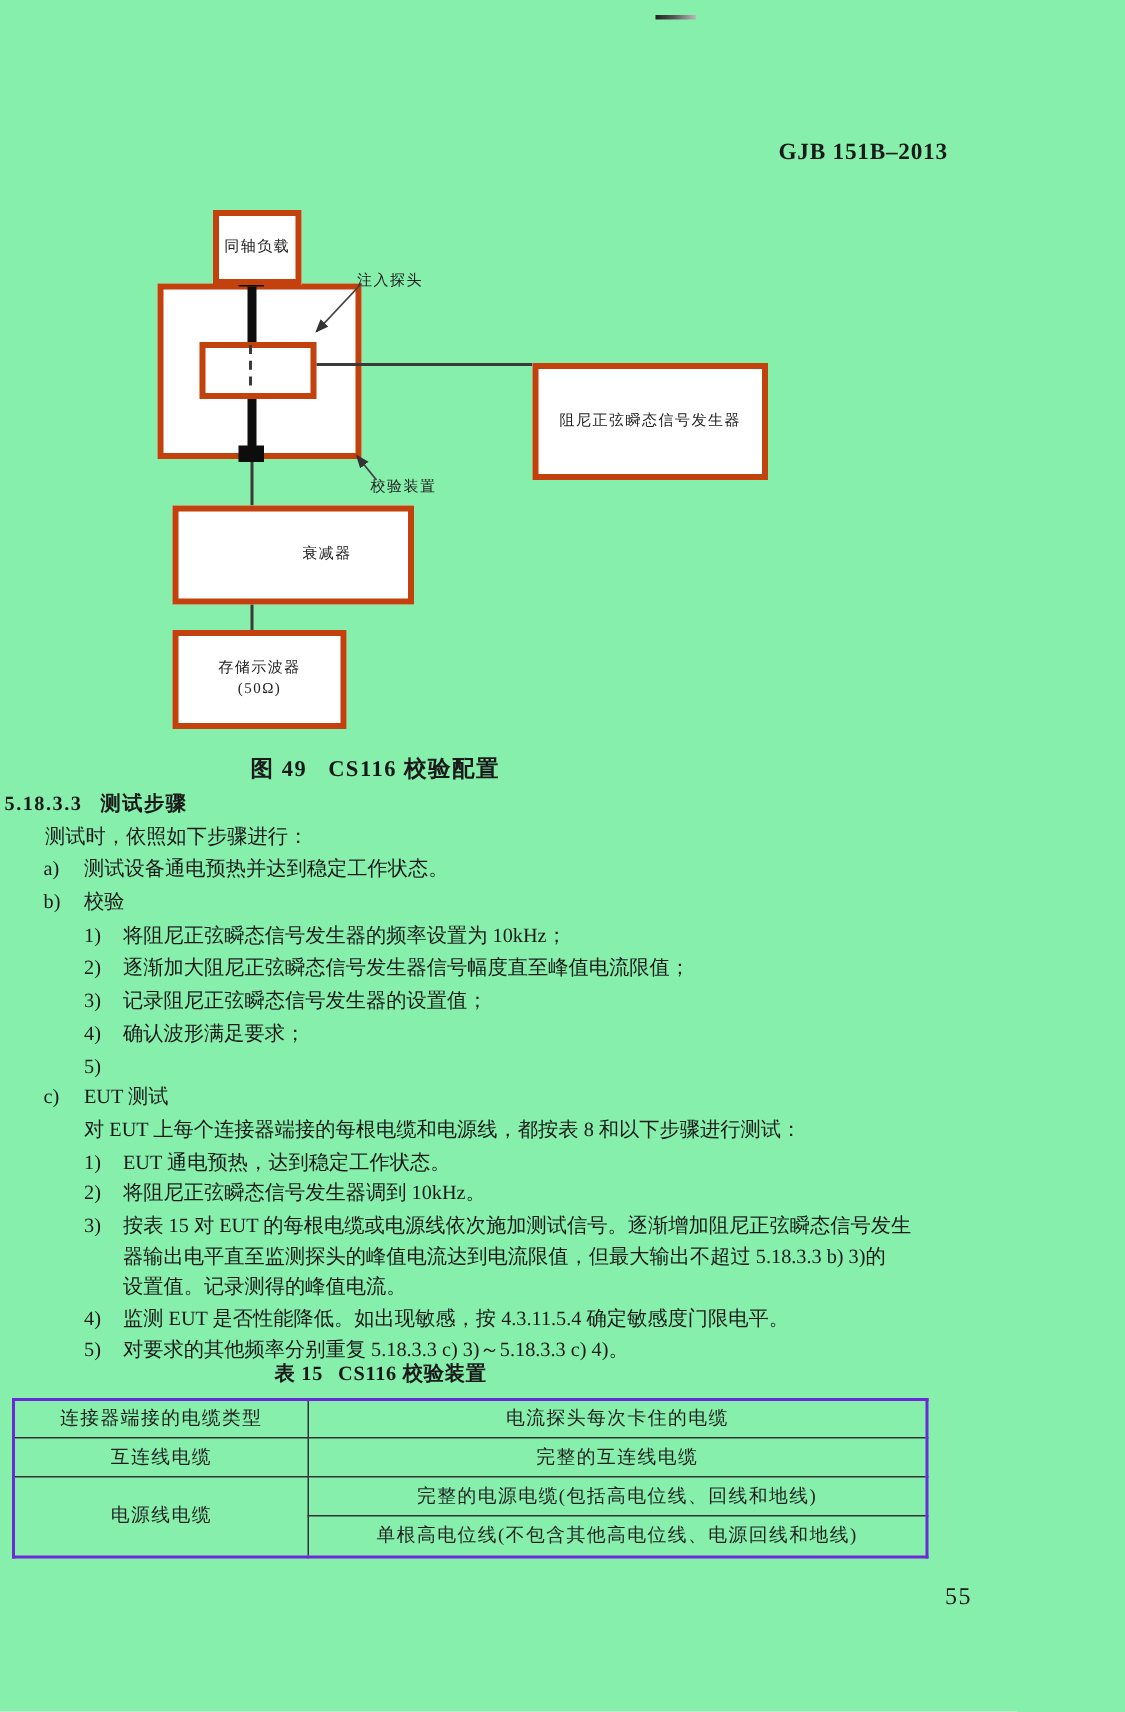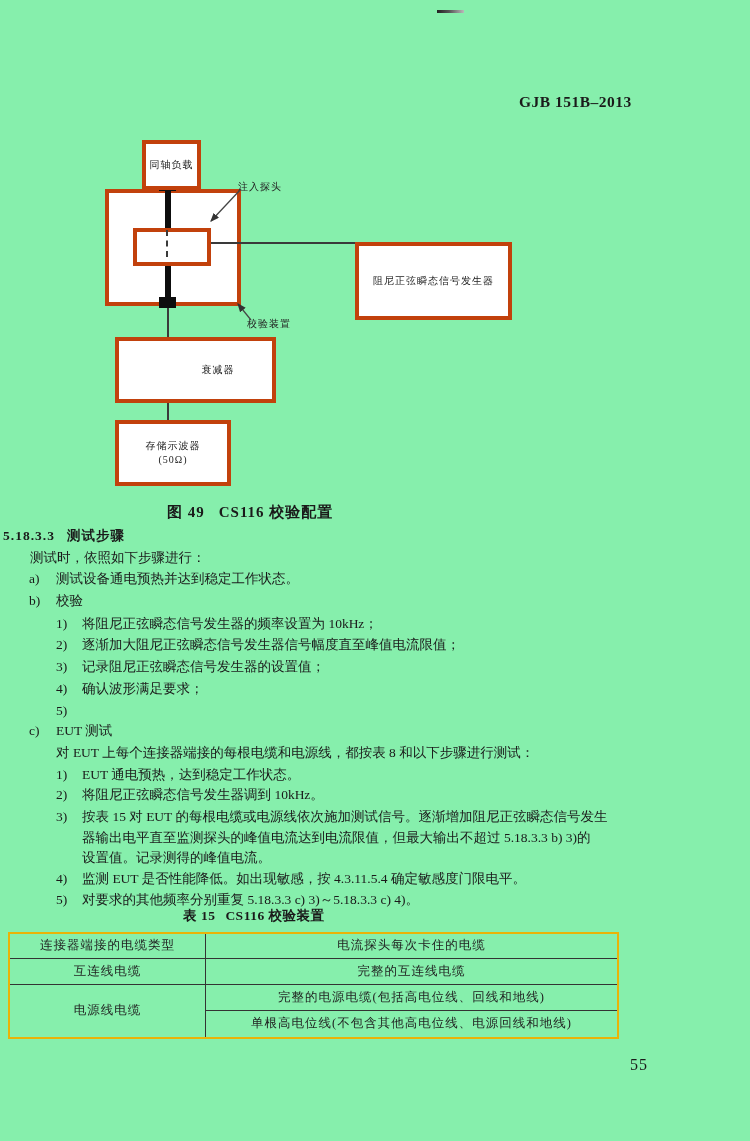--- a/index.html
+++ b/index.html
@@ -38,21 +38,21 @@
   .mkA{left:29px;} .txA{left:56px;}
   .mkB{left:56px;} .txB{left:82px;}
   .head-num{left:3px;letter-spacing:1px;} .head-title{left:67px;letter-spacing:1px;}
   .intro-tx{left:30px;}
 
   
   .tbl-caption{position:absolute;left:183px;top:907px;font-size:13.5px;font-weight:bold;
                letter-spacing:.5px;white-space:nowrap;}
   .tbl-caption .gap{display:inline-block;width:10px;}
   table.cs116{position:absolute;left:8px;top:932px;width:606px;border-collapse:collapse;
-              border:2px solid #eab308;table-layout:fixed;}
+              border:2px solid #6d28d9;table-layout:fixed;}
   table.cs116 td{border:1px solid #333;text-align:center;vertical-align:middle;
                  font-size:12.5px;letter-spacing:1px;color:#1f1f1f;padding:0;}
   .c1{width:195px;} .c2{width:411px;}
   .r1{height:25px;} .r2{height:26px;} .r3{height:26px;} .r4{height:28px;}
 
   .page-num{position:absolute;left:630px;top:1056px;font-size:16px;letter-spacing:1px;}
 </style>
 </head>
 <body>
 

